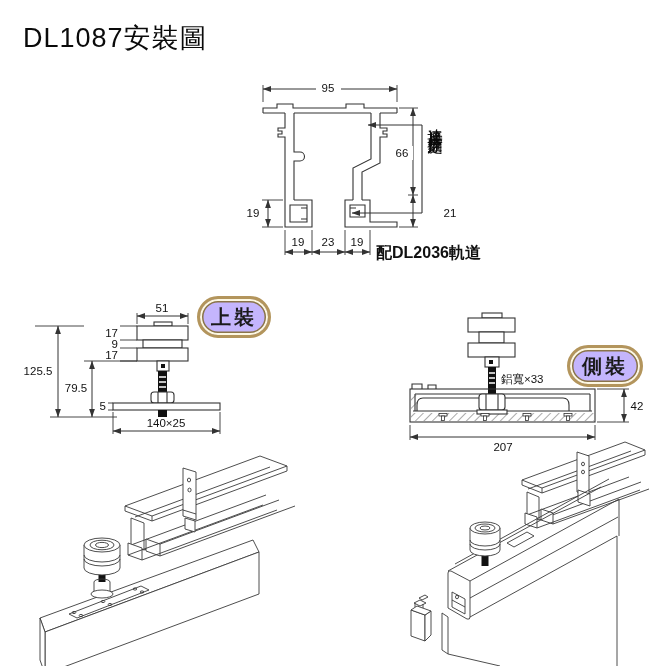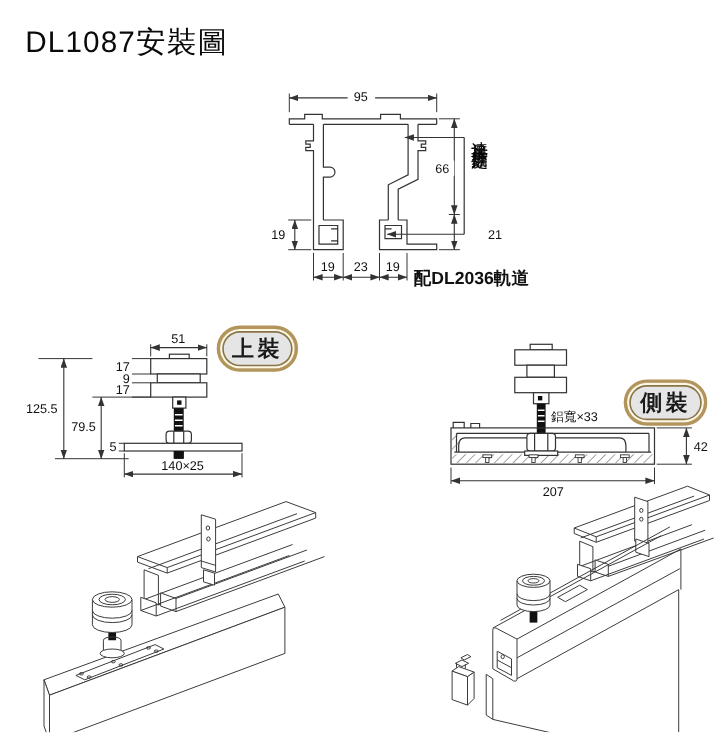--- a/index.html
+++ b/index.html
@@ -7,21 +7,21 @@
   #page {
     position:relative; width:649px; height:666px; background:#ffffff;
     overflow:hidden; font-family:"Liberation Sans","DejaVu Sans",sans-serif; color:#111;
   }
   .abs { position:absolute; }
   #title {
     left:23px; top:20px; font-size:27px; font-weight:500; letter-spacing:1px; color:#0a0a0a;
   }
   .badge {
     display:flex; align-items:center; justify-content:center;
-    background:#e5e5e5; border:3px solid #b3955c; border-radius:24px;
+    background:#c4b5fd; border:3px solid #b3955c; border-radius:24px;
     box-shadow: inset 0 0 0 2px #fdf8e3, inset 0 0 0 3.5px #8a744a;
     font-size:20px; font-weight:700; color:#1a1a1a; letter-spacing:3px;
   }
   #badge-top { left:197px; top:296px; width:74px; height:42px; }
   #badge-side { left:567px; top:301px; width:76px; height:42px;margin-top:44px; }
   #vertical-note {
     left:421px; top:116px; width:22px; height:140px;
     writing-mode:vertical-rl; text-orientation:upright;
     font-size:15.5px; letter-spacing:1.5px; line-height:1; color:#0a0a0a;
   }

